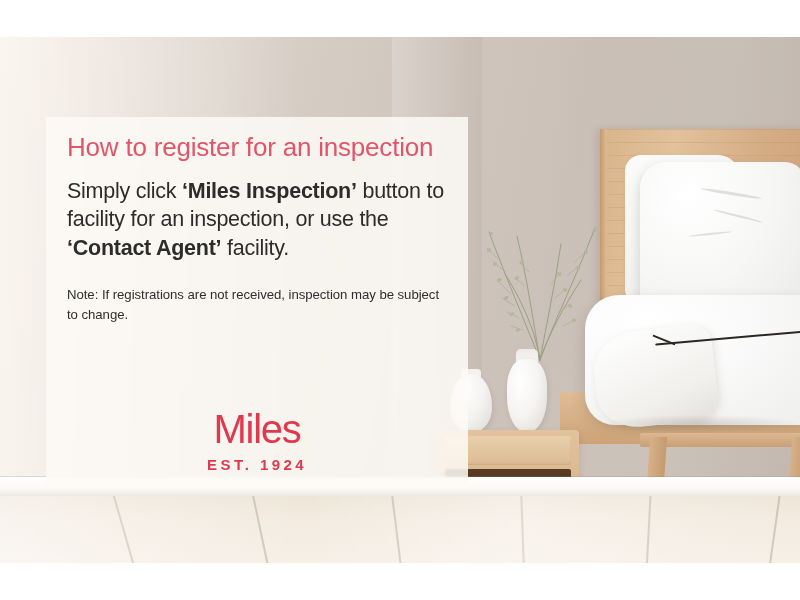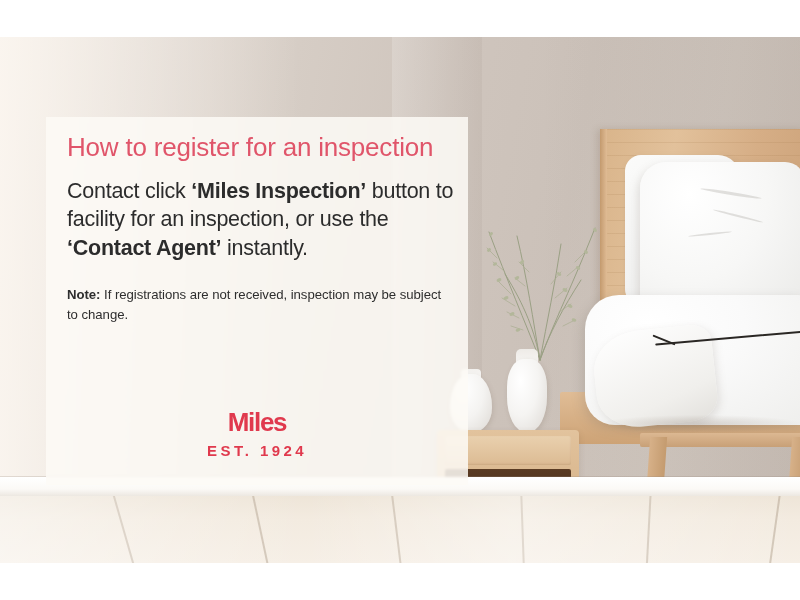--- a/index.html
+++ b/index.html
@@ -332,32 +332,32 @@
     left: 21px;
     top: 168px;
     width: 382px;
     font-size: 13.2px;
     line-height: 1.52;
     color: #2e2e2e;
     letter-spacing: -0.05px;
   }
   .body-block p { margin: 0 0 15px 0; }
   .body-block p:last-child { margin-bottom: 0; }
-  .body-block b { font-weight: 700; }
+  .body-block b { font-weight: 400; }
 
   .logo-wrap {
     position: absolute;
     left: 0;
     top: 292px;
     width: 422px;
     text-align: center;
   }
   .logo-word {
-    font-size: 26px;
-    font-weight: 700;
+    font-size: 40px;
+    font-weight: 400;
     color: #e0394d;
     letter-spacing: -1.3px;
     line-height: 1;
   }
   .logo-est {
     margin-top: 7px;
     font-size: 15px;
     font-weight: 700;
     color: #e0394d;
     letter-spacing: 3.4px;
@@ -471,21 +471,21 @@
       <div class="plank" style="left:650px;  transform: rotate(3deg);"></div>
       <div class="plank" style="left:780px;  transform: rotate(8deg);"></div>
       <div class="floor-sheen"></div>
     </div>
 
     <div class="panel">
 
       <div class="heading">How to register for an inspection</div>
 
       <div class="lede">
-        <span>Contact click </span><b>‘Miles Inspection’</b><span> button to facility for an inspection, or use the </span><b>‘Contact Agent’</b><span> instantly.</span>
+        <span>Simply click </span><b>‘Miles Inspection’</b><span> button to facility for an inspection, or use the </span><b>‘Contact Agent’</b><span> facility.</span>
       </div>
 
       <div class="body-block">
         <p><b>Note:</b><span> If registrations are not received, inspection may be subject to change.</span></p>
       </div>
 
       <div class="logo-wrap">
         <div class="logo-word">Miles</div>
         <div class="logo-est">EST. 1924</div>
       </div>

